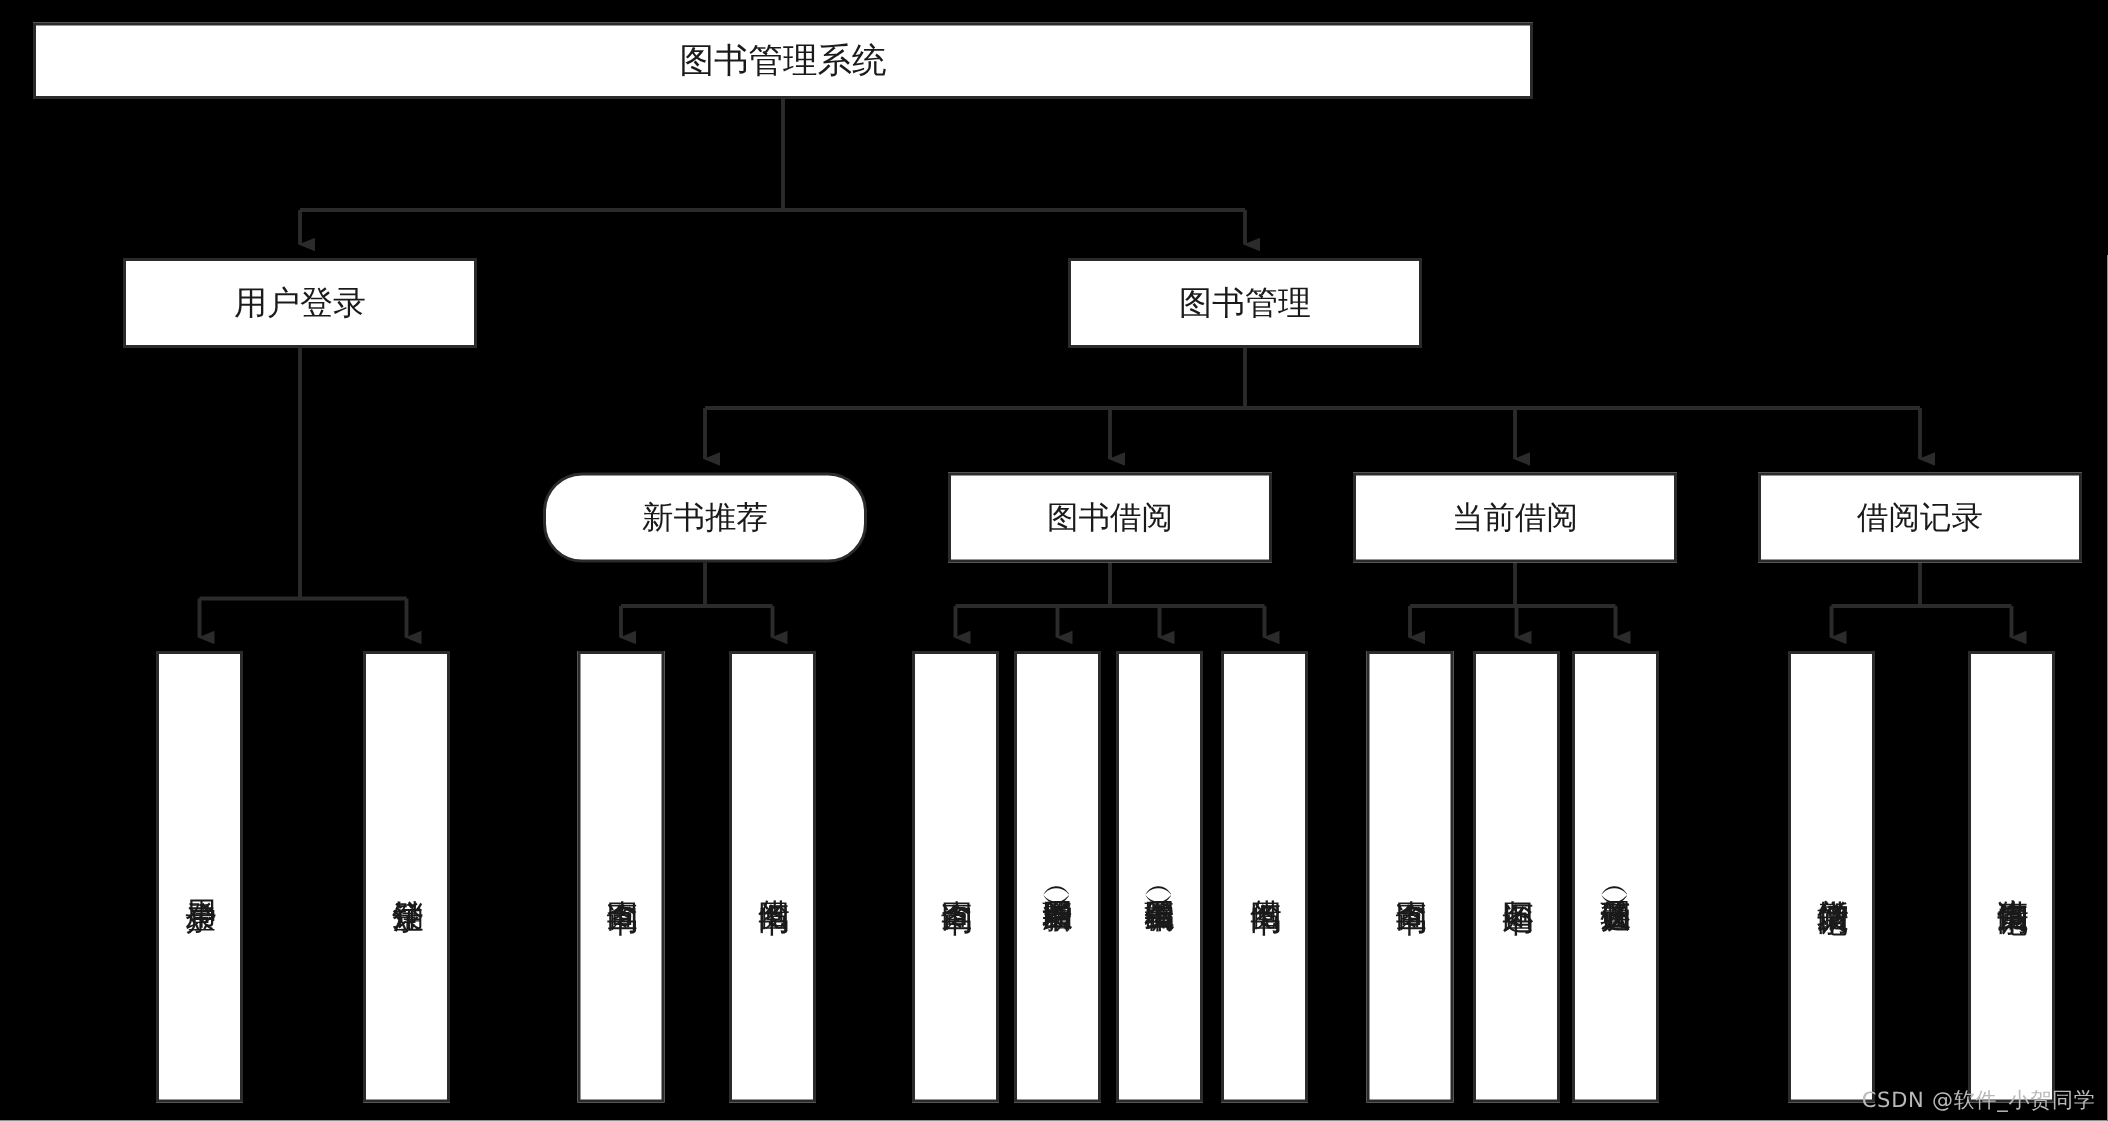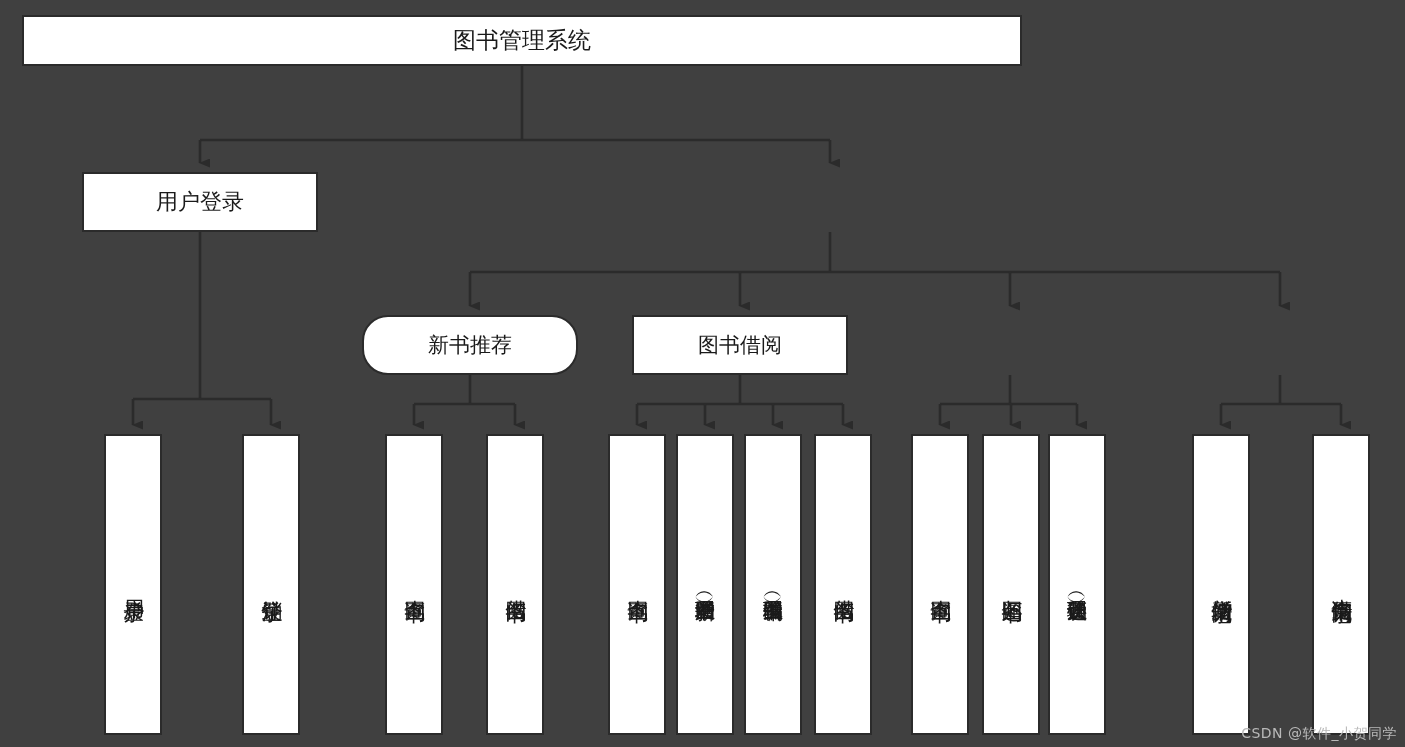--- a/index.html
+++ b/index.html
@@ -8,21 +8,21 @@
     padding: 0;
     background: #ffffff;
   }
   body {
     font-family: "DejaVu Sans", "Liberation Sans", sans-serif;
   }
   #diagram-root {
     position: relative;
     width: 1405px;
     height: 747px;
-    background: #404040;
+    background: #000000;
     overflow: hidden;
   }
   #edge-layer {
     position: absolute;
     left: 0;
     top: 0;
     width: 1405px;
     height: 747px;
     pointer-events: none;
   }
@@ -129,27 +129,36 @@
     </g>
   </svg>
 
   <div class="node root-node" style="left: 22px; top: 15px; width: 1000px; height: 51px;">
     <span>图书管理系统</span>
   </div>
 
   <div class="node level2" style="left: 82px; top: 172px; width: 236px; height: 60px;">
     <span>用户登录</span>
   </div>
+  <div class="node level2" style="left: 712px; top: 172px; width: 236px; height: 60px;">
+    <span>图书管理</span>
+  </div>
 
   <div class="node level3" style="left: 362px; top: 315px; width: 216px; height: 60px; border-radius: 26px;">
     <span>新书推荐</span>
   </div>
   <div class="node level3" style="left: 632px; top: 315px; width: 216px; height: 60px; text-align: right;">
     <span>图书借阅</span>
   </div>
+  <div class="node level3" style="left: 902px; top: 315px; width: 216px; height: 60px;">
+    <span>当前借阅</span>
+  </div>
+  <div class="node level3" style="left: 1172px; top: 315px; width: 216px; height: 60px;">
+    <span>借阅记录</span>
+  </div>
 
   <div class="node leaf" style="left: 104px; top: 434px; width: 58px; height: 301px;">
     <span class="vtext">用户登录</span>
   </div>
   <div class="node leaf" style="left: 242px; top: 434px; width: 58px; height: 301px;">
     <span class="vtext">注销登录</span>
   </div>
   <div class="node leaf" style="left: 385px; top: 434px; width: 58px; height: 301px;">
     <span class="vtext">查询图书</span>
   </div>

